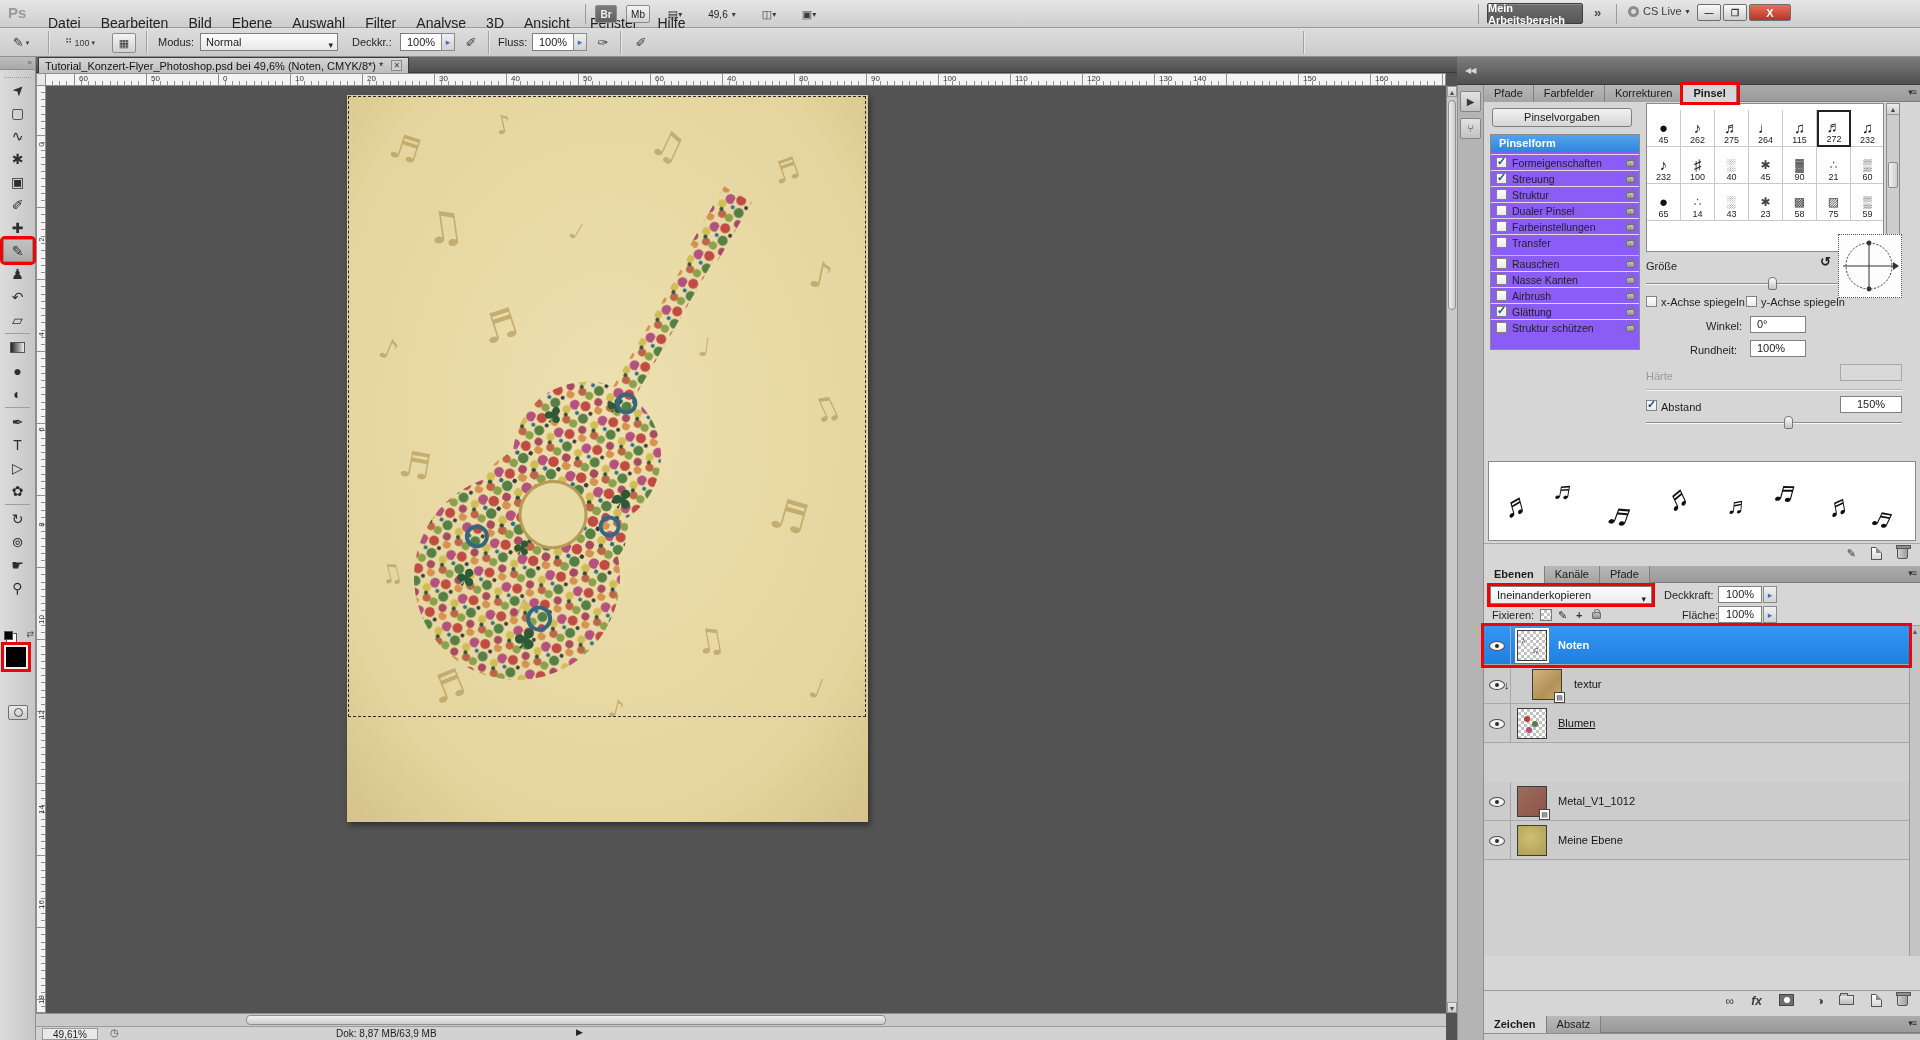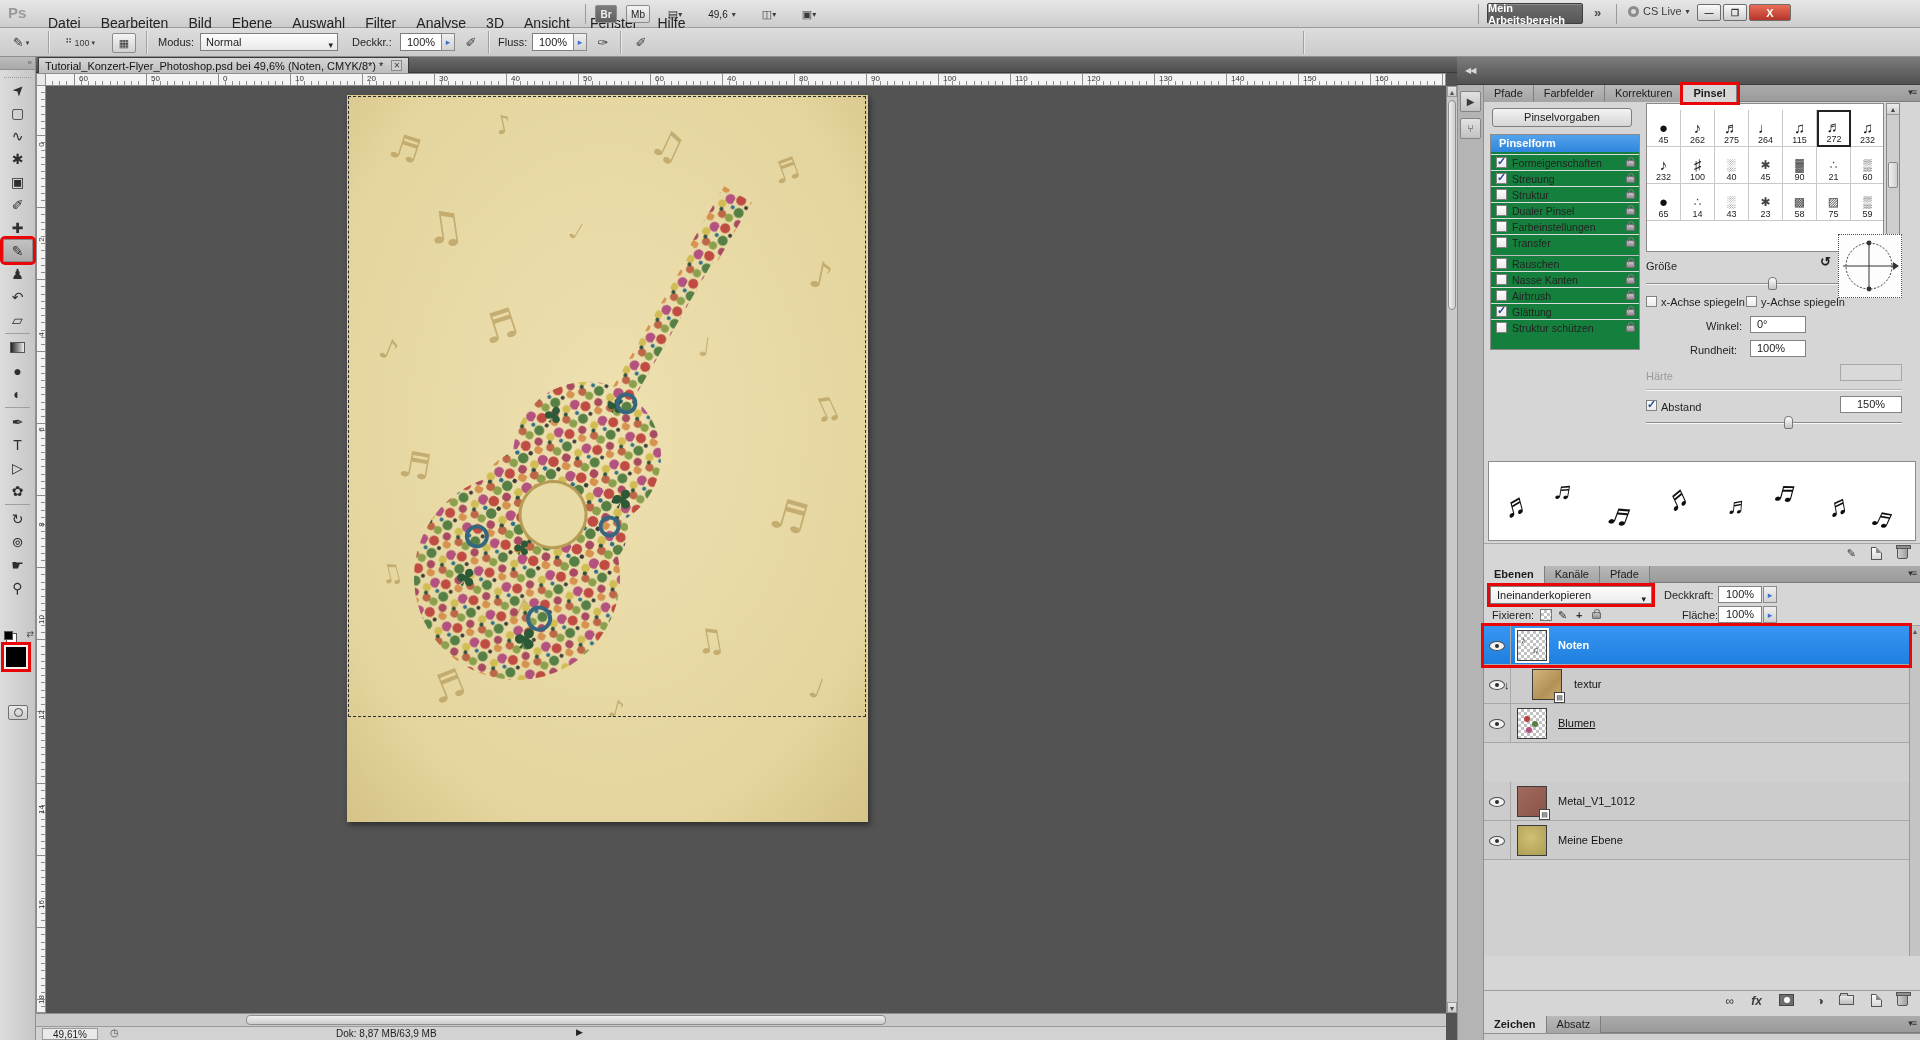--- a/index.html
+++ b/index.html
@@ -90,21 +90,21 @@
   #dock{position:absolute;left:1484px;top:85px;width:436px;height:955px;background:#d6d6d6;}
   .ptabs{position:absolute;left:0;width:100%;height:17px;background:linear-gradient(#ababab,#9a9a9a);border-bottom:1px solid #7d7d7d;display:flex;}
   .ptab{height:17px;padding:0 10px;line-height:16px;font-size:11px;color:#1c1c1c;background:linear-gradient(#b9b9b9,#a3a3a3);border-right:1px solid #7f7f7f;position:relative;}
   .ptab.active{background:#d6d6d6;font-weight:bold;}
   .pmenu{position:absolute;right:4px;top:2px;color:#2e2e2e;font-size:9px;letter-spacing:-1px;}
   .redbox{outline:3px solid #ea0606;outline-offset:0px;z-index:30;}
 
   
   #brushpanel{position:absolute;left:0;top:17px;width:100%;height:379px;}
   #presets-btn{position:absolute;left:8px;top:6px;width:140px;height:19px;background:linear-gradient(#f2f2f2,#d6d6d6);border:1px solid #7f7f7f;border-radius:3px;text-align:center;line-height:17px;font-size:11px;}
-  #bopt-list{position:absolute;left:6px;top:32px;width:150px;height:216px;border:1px solid #8a8a8a;background:#15803d;}
+  #bopt-list{position:absolute;left:6px;top:32px;width:150px;height:216px;border:1px solid #8a8a8a;background:#8b5cf6;}
   .bopt-header{height:17px;background:linear-gradient(#54a2ec,#2f86dc);color:#fff;font-weight:bold;font-size:11px;padding-left:8px;line-height:16px;margin-bottom:2px;}
   .bopt{height:16px;display:flex;align-items:center;padding:0 4px 0 5px;border-top:1px solid #dcdcdc;}
   .bopt .lbl{flex:1;margin-left:5px;font-size:10.5px;color:#222;}
   .bopt.gap{margin-top:5px;border-top:1px solid #bdbdbd;}
   .cb{width:11px;height:11px;background:linear-gradient(#ffffff,#e9e9e9);border:1px solid #828282;position:relative;flex:none;}
   .cb.on::after{content:"✓";position:absolute;left:0px;top:-3px;font-size:11px;font-weight:bold;color:#274f97;}
   .plock{position:relative;display:inline-block;width:9px;height:7px;background:linear-gradient(#c9c9c9,#8d8d8d);border:1px solid #6e6e6e;border-radius:1px;flex:none;margin-top:2px;}
   .plock::before{content:"";position:absolute;left:1px;top:-4px;width:4px;height:4px;border:1px solid #7a7a7a;border-bottom:none;border-radius:3px 3px 0 0;}
 
   #bgrid{position:absolute;left:162px;top:1px;width:238px;height:149px;border:1px solid #8a8a8a;background:#fff;display:grid;grid-template-columns:repeat(7,34px);grid-auto-rows:37px;overflow:hidden;padding-top:6px;}
@@ -547,21 +547,21 @@
       <span class="hlab" style="left: 465px;">40</span>
       <span class="hlab" style="left: 537px;">50</span>
       <span class="hlab" style="left: 609px;">60</span>
       <span class="hlab" style="left: 681px;">40</span>
       <span class="hlab" style="left: 753px;">80</span>
       <span class="hlab" style="left: 825px;">90</span>
       <span class="hlab" style="left: 897px;">100</span>
       <span class="hlab" style="left: 969px;">110</span>
       <span class="hlab" style="left: 1041px;">120</span>
       <span class="hlab" style="left: 1113px;">130</span>
-      <span class="hlab" style="left: 1185px;">140</span>
+      <span class="hlab" style="left: 1147px;">140</span>
       <span class="hlab" style="left: 1257px;">150</span>
       <span class="hlab" style="left: 1329px;">160</span>
     </div>
   <div id="vruler">
       <div class="vtick" style="top: 6px;"></div>
       <div class="vtick" style="top: 13.2px;"></div>
       <div class="vtick" style="top: 20.4px;"></div>
       <div class="vtick" style="top: 27.6px;"></div>
       <div class="vtick" style="top: 34.8px;"></div>
       <div class="vtick" style="top: 42px;"></div>

